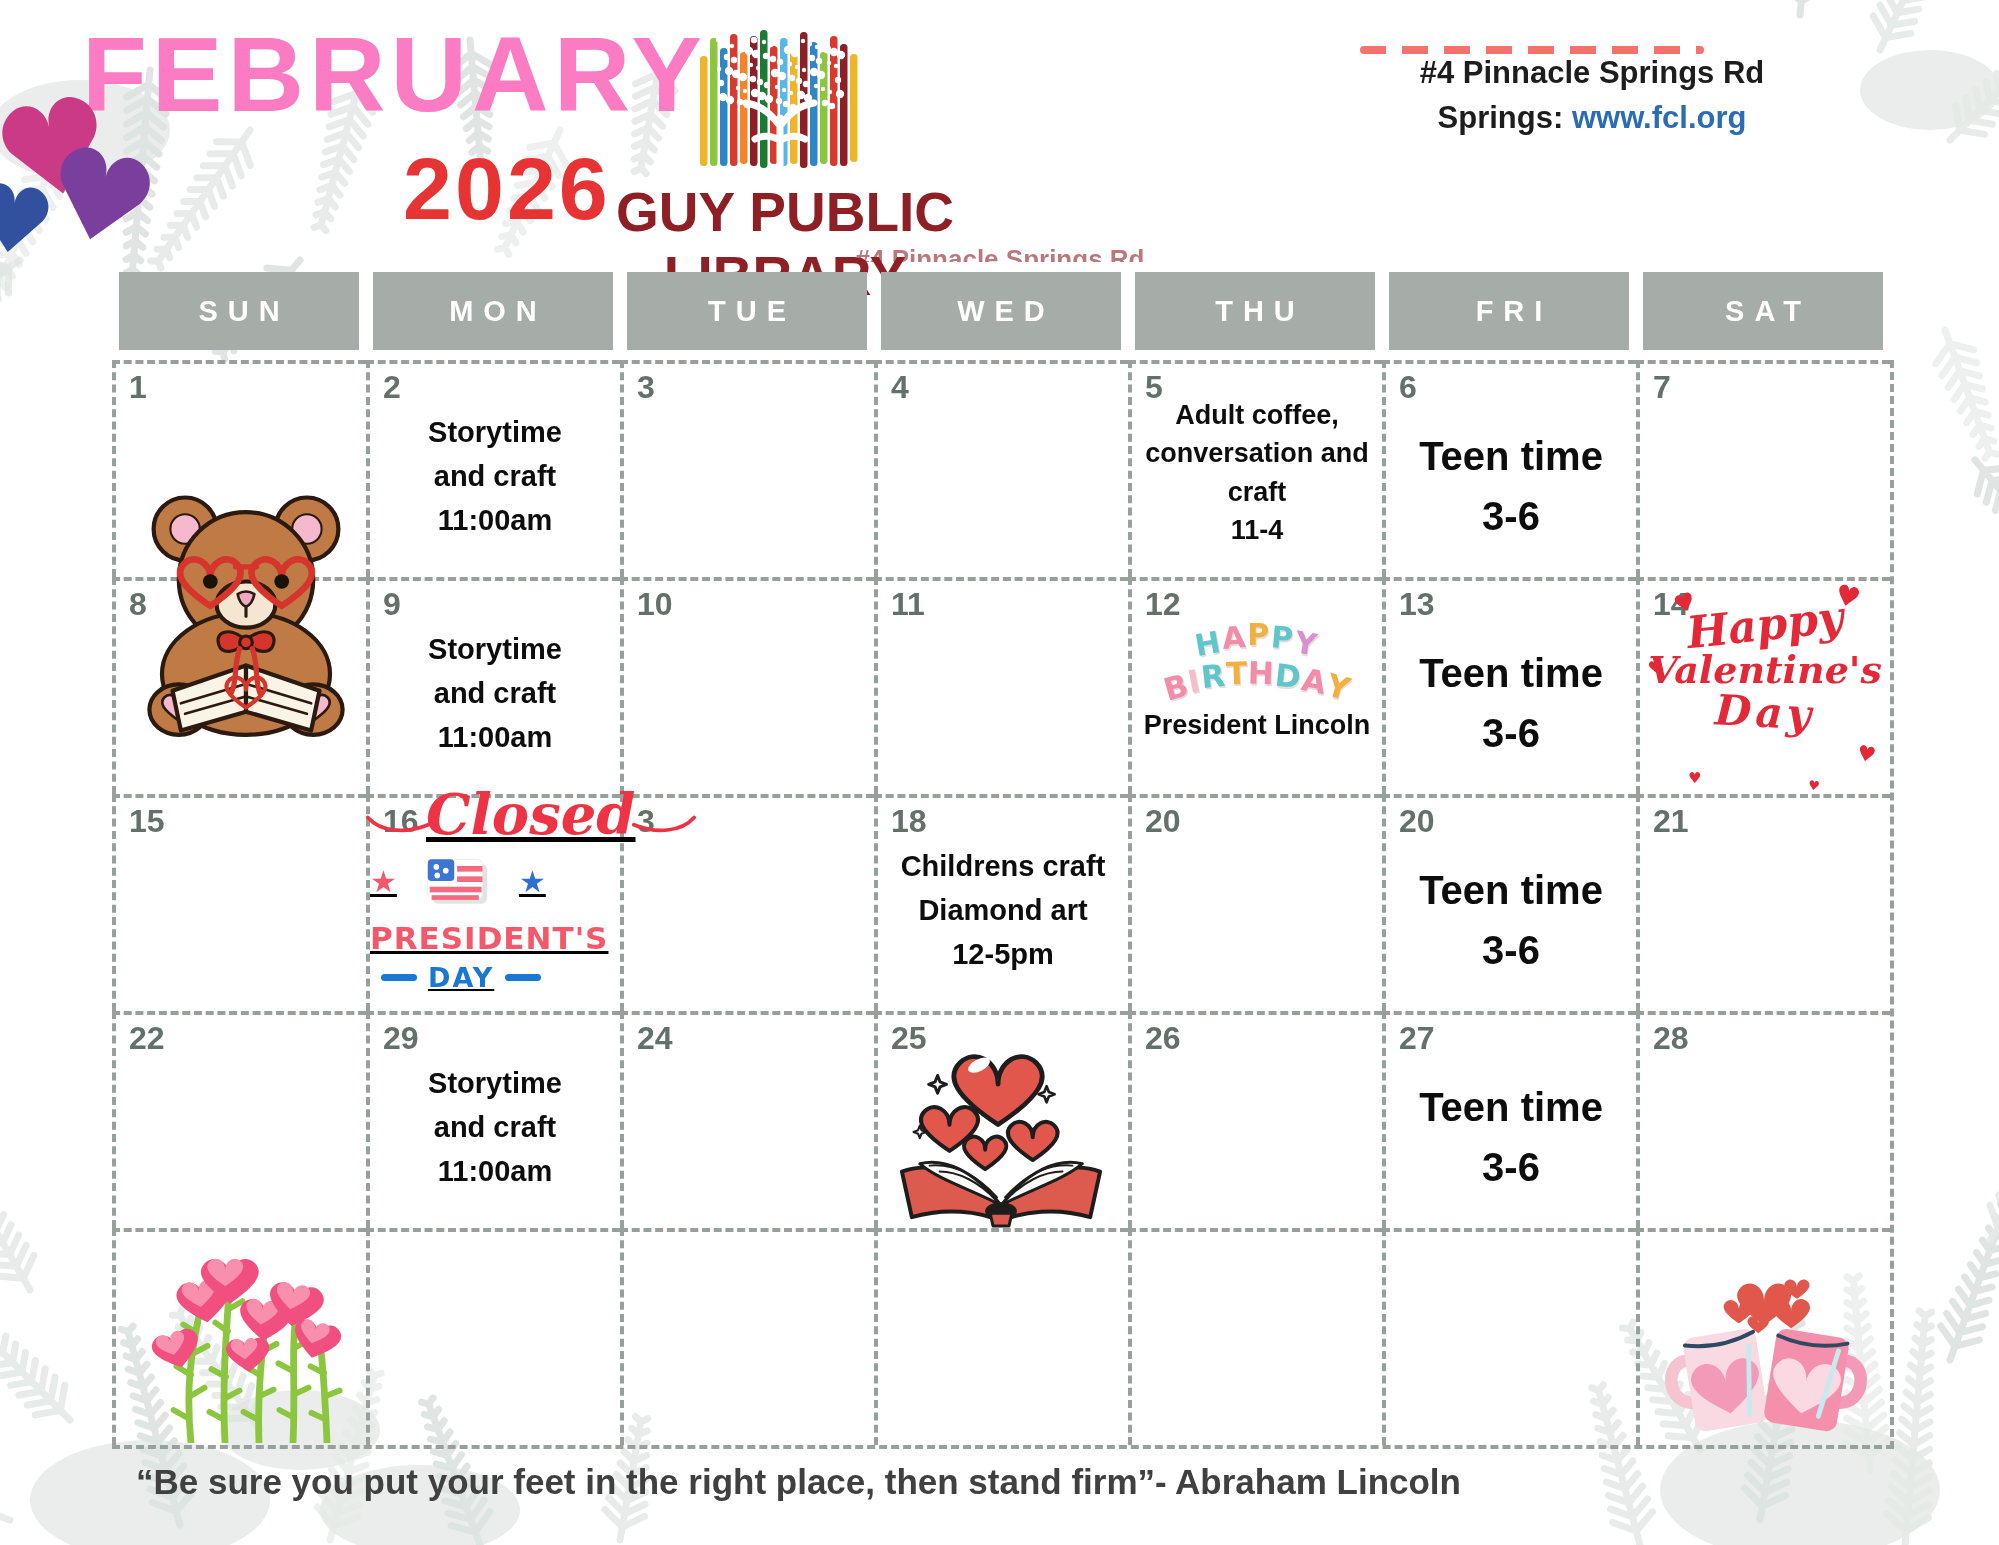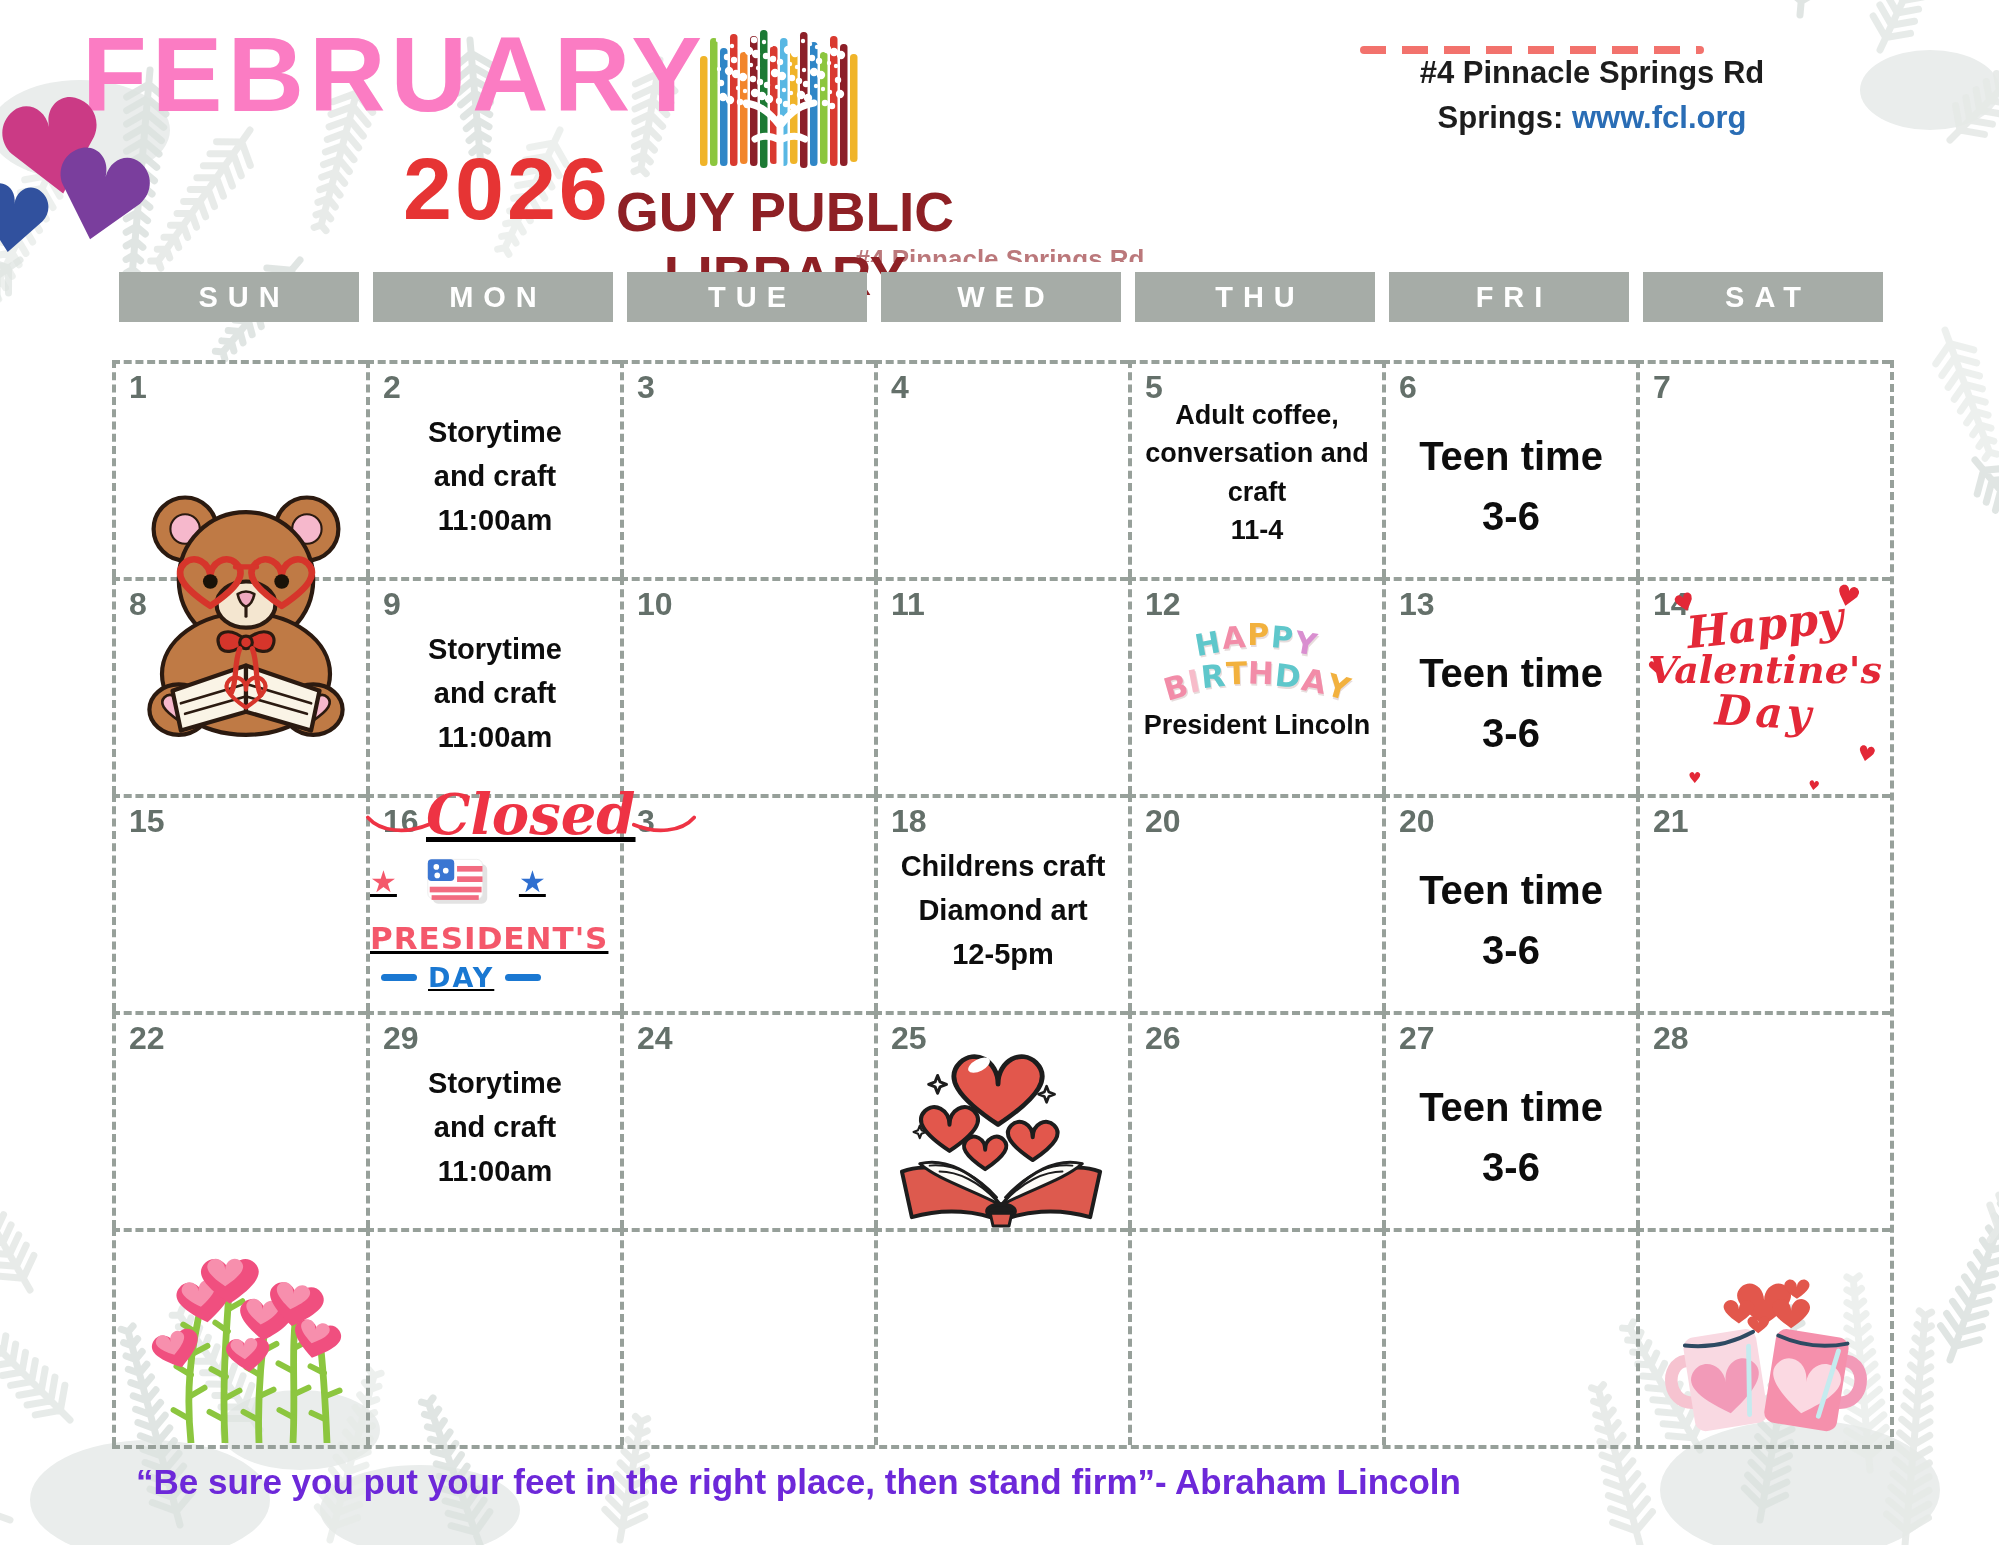--- a/index.html
+++ b/index.html
@@ -25,21 +25,21 @@
            font-weight:bold;color:#1d1d1d;z-index:2;}
   .contact .c1{font-size:31px;margin-bottom:9px;}
   .contact .c2{font-size:31px;margin-bottom:9px;}
   .contact .c3{font-size:31px;}
   .contact .blue{color:var(--link-blue,#2a6db5);}
   .contact .gap{display:inline-block;width:44px;}
   .red-artifact{position:absolute;top:-9px;left:108px;width:344px;height:8px;border-radius:4px;
       background:repeating-linear-gradient(90deg,#ef4f48 0 26px,transparent 26px 42px);opacity:.8;}
 
   
-  .weekdays{position:absolute;left:112px;top:272px;width:1778px;height:50px;display:grid;
+  .weekdays{position:absolute;left:112px;top:272px;width:1778px;height:78px;display:grid;
             grid-template-columns:repeat(7,1fr);z-index:2;}
   .wd{margin:0 7px;background:var(--bar-gray,#a6aca7);color:#fff;font-weight:bold;font-size:29px;
       letter-spacing:10px;display:flex;align-items:center;justify-content:center;padding-left:10px;}
 
   
   .grid{position:absolute;left:112px;top:360px;width:1778px;height:1085px;display:grid;
         grid-template-columns:repeat(7,1fr);grid-template-rows:repeat(5,1fr);
         border-right:4px dashed #97a09a;border-bottom:4px dashed #97a09a;z-index:2;}
   .cell{position:relative;border-top:4px dashed #97a09a;border-left:4px dashed #97a09a;overflow:visible;}
   .daynum{position:absolute;top:5px;left:13px;font-size:32px;font-weight:bold;color:var(--day-number-gray,#64706a);}
@@ -89,21 +89,21 @@
         color:var(--presidents-blue,#1a78d2);letter-spacing:2px;font-family:"DejaVu Sans",sans-serif;}
   .pdash{width:36px;height:7px;background:var(--presidents-blue,#1a78d2);border-radius:4px;margin:0 11px;}
 
   
   .bear{position:absolute;left:4px;top:-94px;width:252px;height:252px;z-index:4;}
   .bookhearts{position:absolute;left:50%;transform:translateX(-50%);bottom:0px;width:218px;height:206px;}
   .flowers{position:absolute;left:10px;bottom:2px;width:266px;height:204px;}
   .mugs{position:absolute;right:8px;bottom:6px;width:232px;height:168px;}
 
   
-  .quote{position:absolute;left:136px;top:1462px;font-size:35px;font-weight:bold;color:#6d28d9;
+  .quote{position:absolute;left:136px;top:1462px;font-size:35px;font-weight:bold;color:#404040;
          z-index:2;width:1500px;}
 </style>
 </head>
 <body>
 
 <div class="page">
 
   <svg id="bg-ferns" width="1999" height="1545">
       <ellipse cx="150" cy="1500" rx="120" ry="60" fill="#eaedec"></ellipse>
       <ellipse cx="420" cy="1510" rx="100" ry="45" fill="#eaedec"></ellipse>

